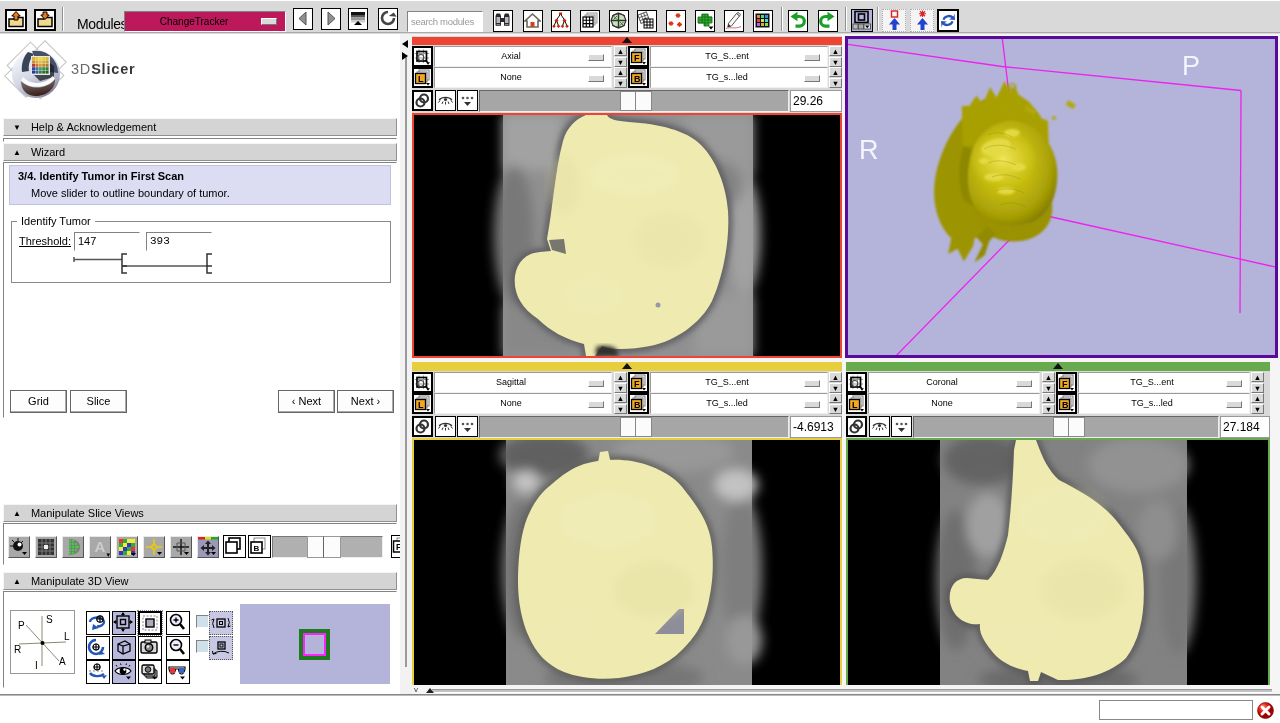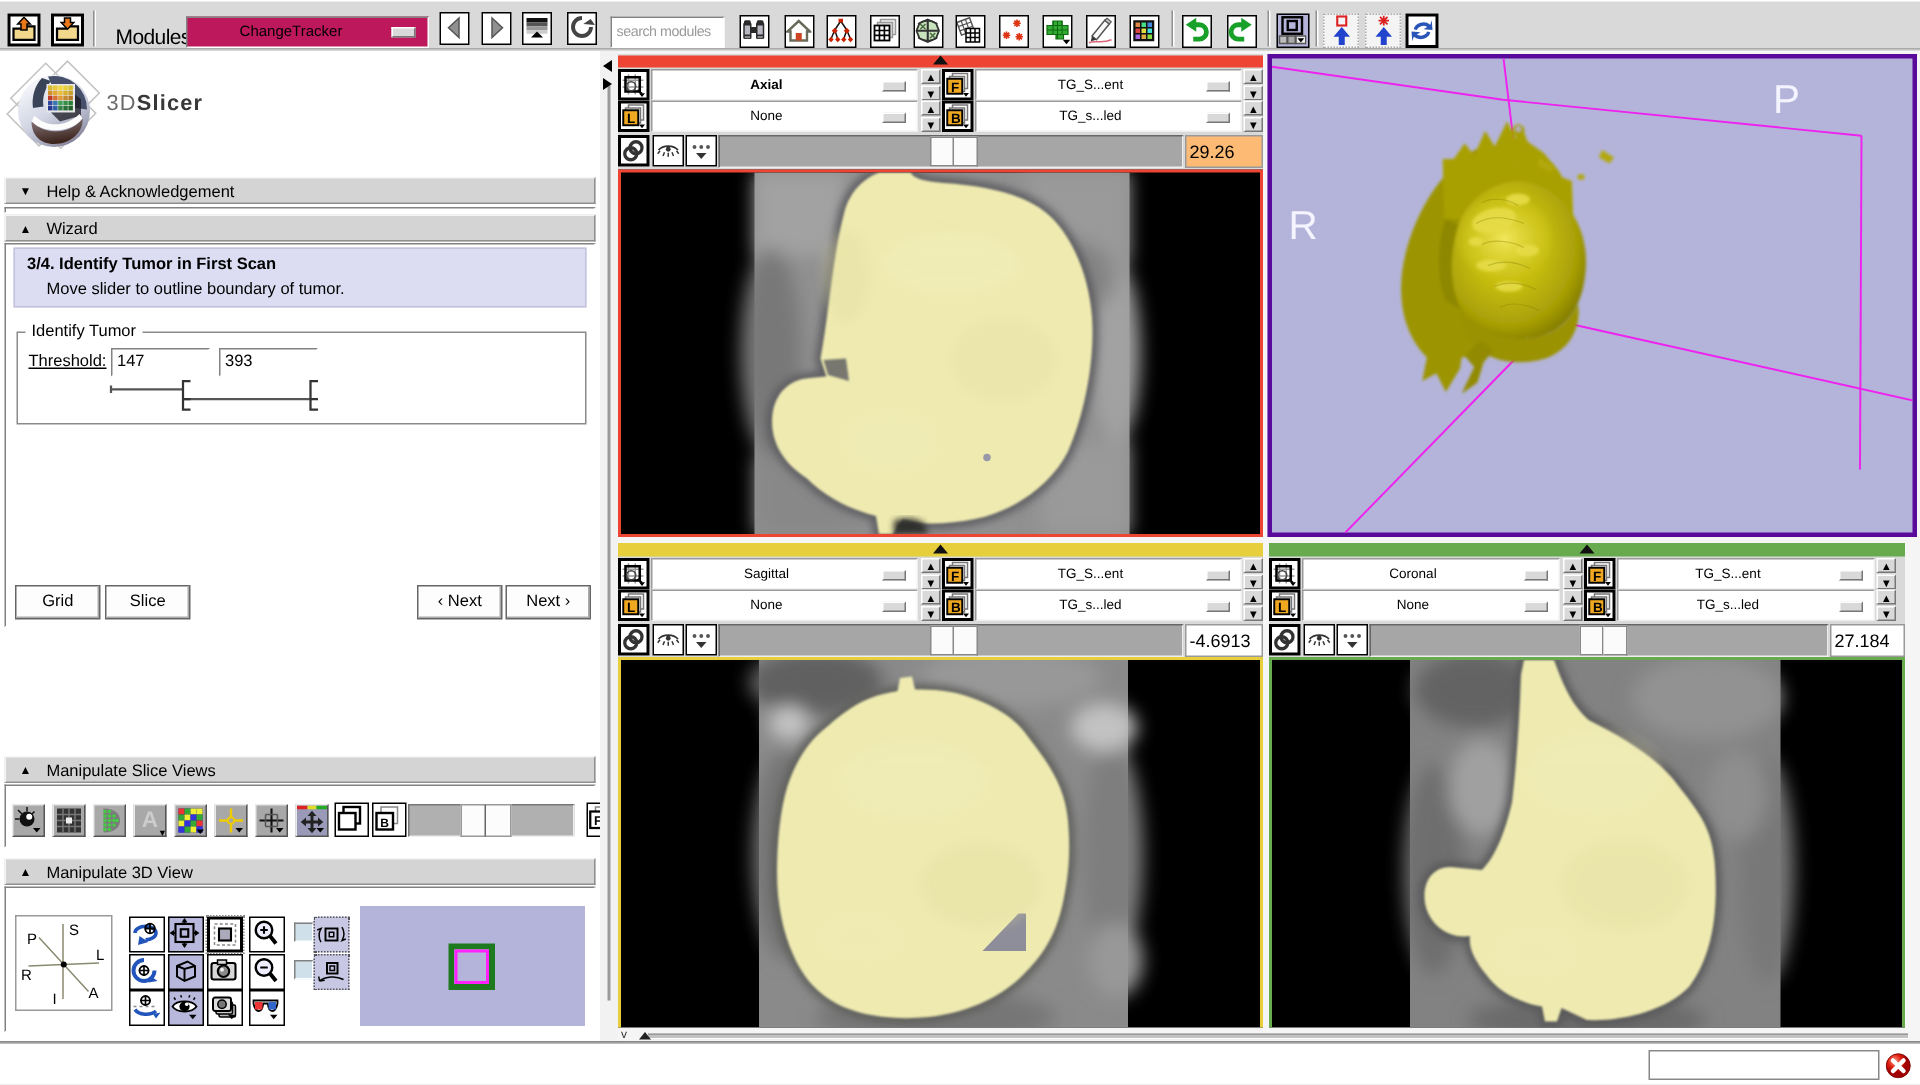--- a/index.html
+++ b/index.html
@@ -293,21 +293,21 @@
 
 <div class="abs" style="left:9px;top:165px;width:382px;height:40px;background:#dcdcf2;border:1px solid #c2c2dd;">
 <div style="position:absolute;left:8px;top:4px;font-weight:bold;font-size:11px;">3/4. Identify Tumor in First Scan</div>
 <div style="position:absolute;left:21px;top:21px;font-size:11px;">Move slider to outline boundary of tumor.</div>
 </div>
 
 <div class="abs" style="left:11px;top:221px;width:380px;height:62px;border:1px solid #8a8a8a;"></div>
 <div class="abs" style="left:17px;top:215px;background:#fff;padding:0 4px;font-size:11px;">Identify Tumor</div>
 <div class="abs" style="left:19px;top:235px;font-size:11px;text-decoration:underline;">Threshold:</div>
 <div class="abs sunken" style="left:74px;top:232px;width:66px;height:19px;background:#fff;font-size:11px;line-height:17px;padding-left:3px;">147</div>
-<div class="abs sunken" style="left:146px;top:232px;width:66px;height:19px;background:#fff;font-size:11px;line-height:17px;padding-left:3px;">393</div>
+<div class="abs sunken" style="left:146px;top:232px;width:66px;height:19px;background:#fff;font-size:11px;line-height:17px;padding-left:3px;font-family:Liberation Mono, monospace;">393</div>
 
 <svg class="abs" style="left:70px;top:253px;" width="150" height="22">
 <path d="M4 4 L4 9 M4 6.5 L52 6.5" stroke="#555" stroke-width="1.5" fill="none"></path>
 <path d="M52 13 L138 13" stroke="#555" stroke-width="1.5" fill="none"></path>
 <g stroke="#333" stroke-width="1.5" fill="none">
         <path d="M57 1 L52 1 L52 20 L57 20 M52 13 L57 13"></path>
         <path d="M142 1 L137 1 L137 20 L142 20 M137 13 L142 13"></path>
       </g>
 </svg>
 
@@ -611,21 +611,21 @@
 <div class="abs" style="left:622px;top:37px;width:0;height:0;border-left:5px solid transparent;border-right:5px solid transparent;border-bottom:6px solid #111;"></div>
 <div class="ctlbtn" style="left:412px;top:46px;">
         <svg width="17" height="17">
           <path d="M5 1.5 V15 M9.5 1.5 V15 M1 5.5 H15 M1 10 H15" stroke="#999" stroke-width="1"></path>
           <rect x="3" y="3.5" width="9.5" height="9.5" fill="none" stroke="#000" stroke-width="1.7"></rect>
           <circle cx="6.8" cy="9.5" r="3" fill="none" stroke="#444" stroke-width="1.1"></circle>
           <path d="M11 12 L14 14.5" stroke="#000" stroke-width="1.3"></path>
           <path d="M12 14.2 l4 0 l-2 2.5 z" fill="#000"></path>
         </svg>
       </div>
-<div class="drop" style="left:434px;top:46px;width:178px;font-weight:bold;">Axial<span class="mind"></span></div>
+<div class="drop" style="left:434px;top:46px;width:178px;">Axial<span class="mind"></span></div>
 <div class="spin" style="left:614px;top:46px;">
         <div style="top:0;">▲</div>
         <div style="top:11px;">▼</div>
       </div>
 <div class="ctlbtn" style="left:628px;top:46px;">
         <svg width="17" height="17">
           <rect x="5" y="1" width="10" height="10" fill="#fff" stroke="#777"></rect>
           <rect x="3" y="3" width="10" height="10" fill="#fff" stroke="#777"></rect>
           <rect x="1.5" y="4.5" width="10" height="10" fill="#f0a820" stroke="#000" stroke-width="1.3"></rect>
           <text x="4" y="13" font-size="9" font-weight="bold" font-family="Liberation Sans">F</text>
@@ -688,21 +688,21 @@
             <circle cx="5" cy="7" r="1.3"></circle>
             <circle cx="9.5" cy="7" r="1.3"></circle>
             <circle cx="14" cy="7" r="1.3"></circle>
           </g>
           <path d="M6 11 l7 0 l-3.5 4 z" fill="#333"></path>
         </svg>
       </div>
 <div class="abs" style="left:479px;top:90px;width:310px;height:22px;background:#a6a6a6;border-top:1px solid #666;border-left:1px solid #666;border-right:1px solid #eee;border-bottom:1px solid #eee;"></div>
 <div class="abs" style="left:620px;top:91px;width:16px;height:20px;background:#fbfbfb;border:1px solid #888;"></div>
 <div class="abs" style="left:636px;top:91px;width:16px;height:20px;background:#fbfbfb;border:1px solid #888;border-left:0;"></div>
-<div class="abs" style="left:790px;top:90px;width:52px;height:22px;background:#fdba74;border:1px solid #999;font-size:12px;line-height:20px;padding-left:2px;">29.26</div>
+<div class="abs" style="left:790px;top:90px;width:52px;height:22px;background:#ffffff;border:1px solid #999;font-size:12px;line-height:20px;padding-left:2px;">29.26</div>
     </div>
 <div id="view-axial">
       <div class="abs" style="left:412px;top:113px;width:430px;height:245px;border:2px solid #ee4433;background:#000;">
 <svg width="426" height="241" viewBox="0 0 426 241">
 <defs>
 <filter id="bl2" x="-20%" y="-20%" width="140%" height="140%">
               <feGaussianBlur stdDeviation="2"></feGaussianBlur>
             </filter>
 <filter id="bl4" x="-30%" y="-30%" width="160%" height="160%">
               <feGaussianBlur stdDeviation="4"></feGaussianBlur>

